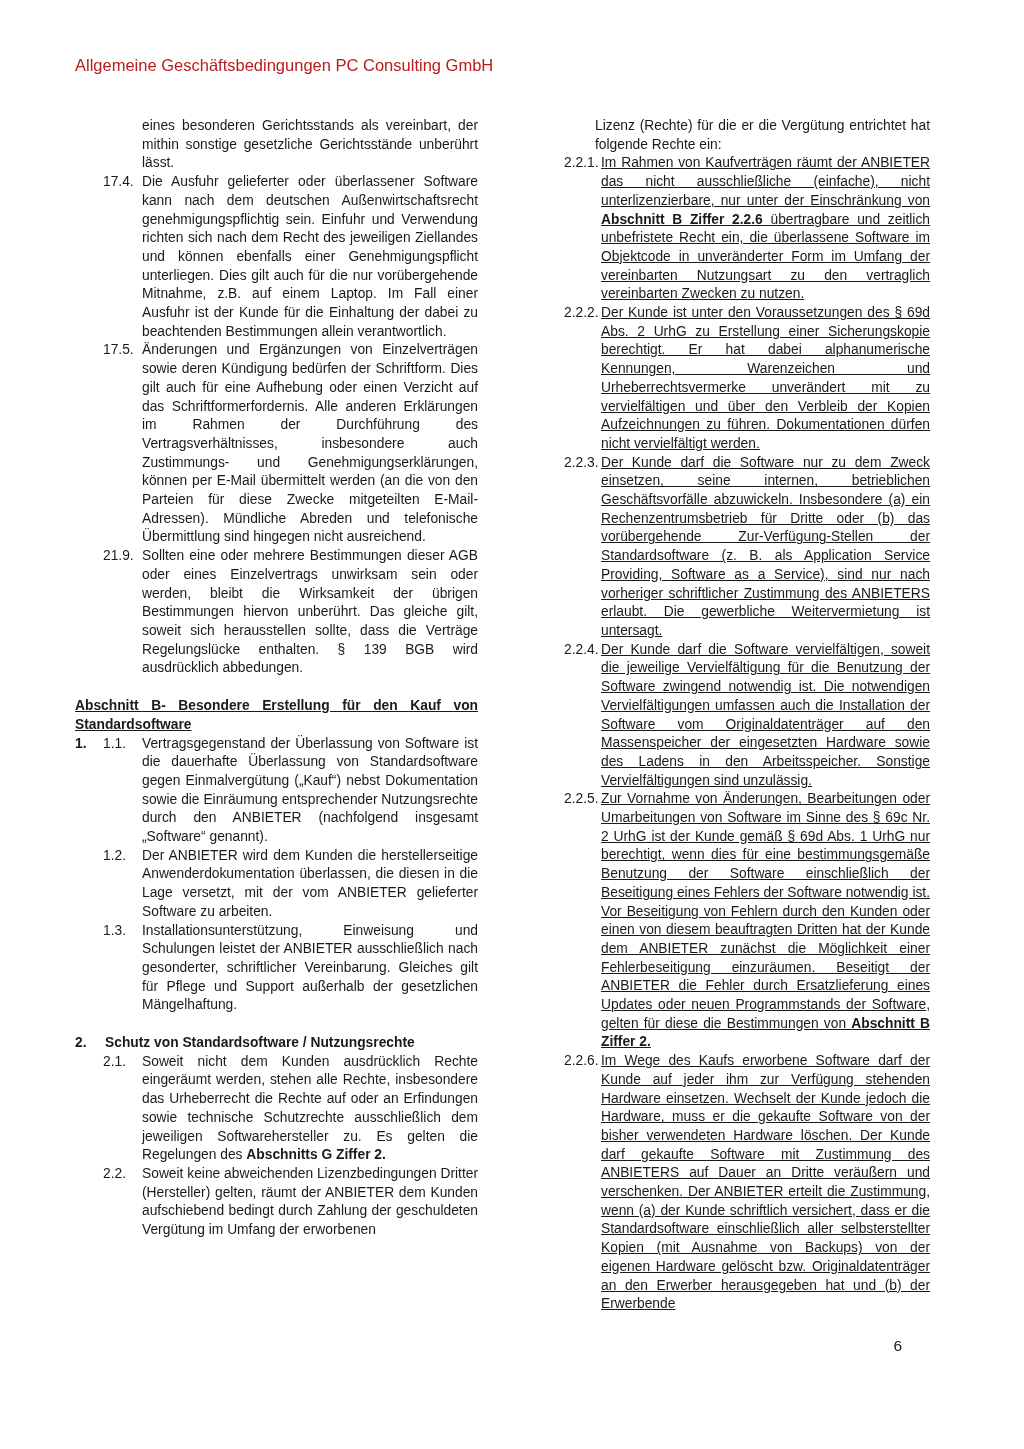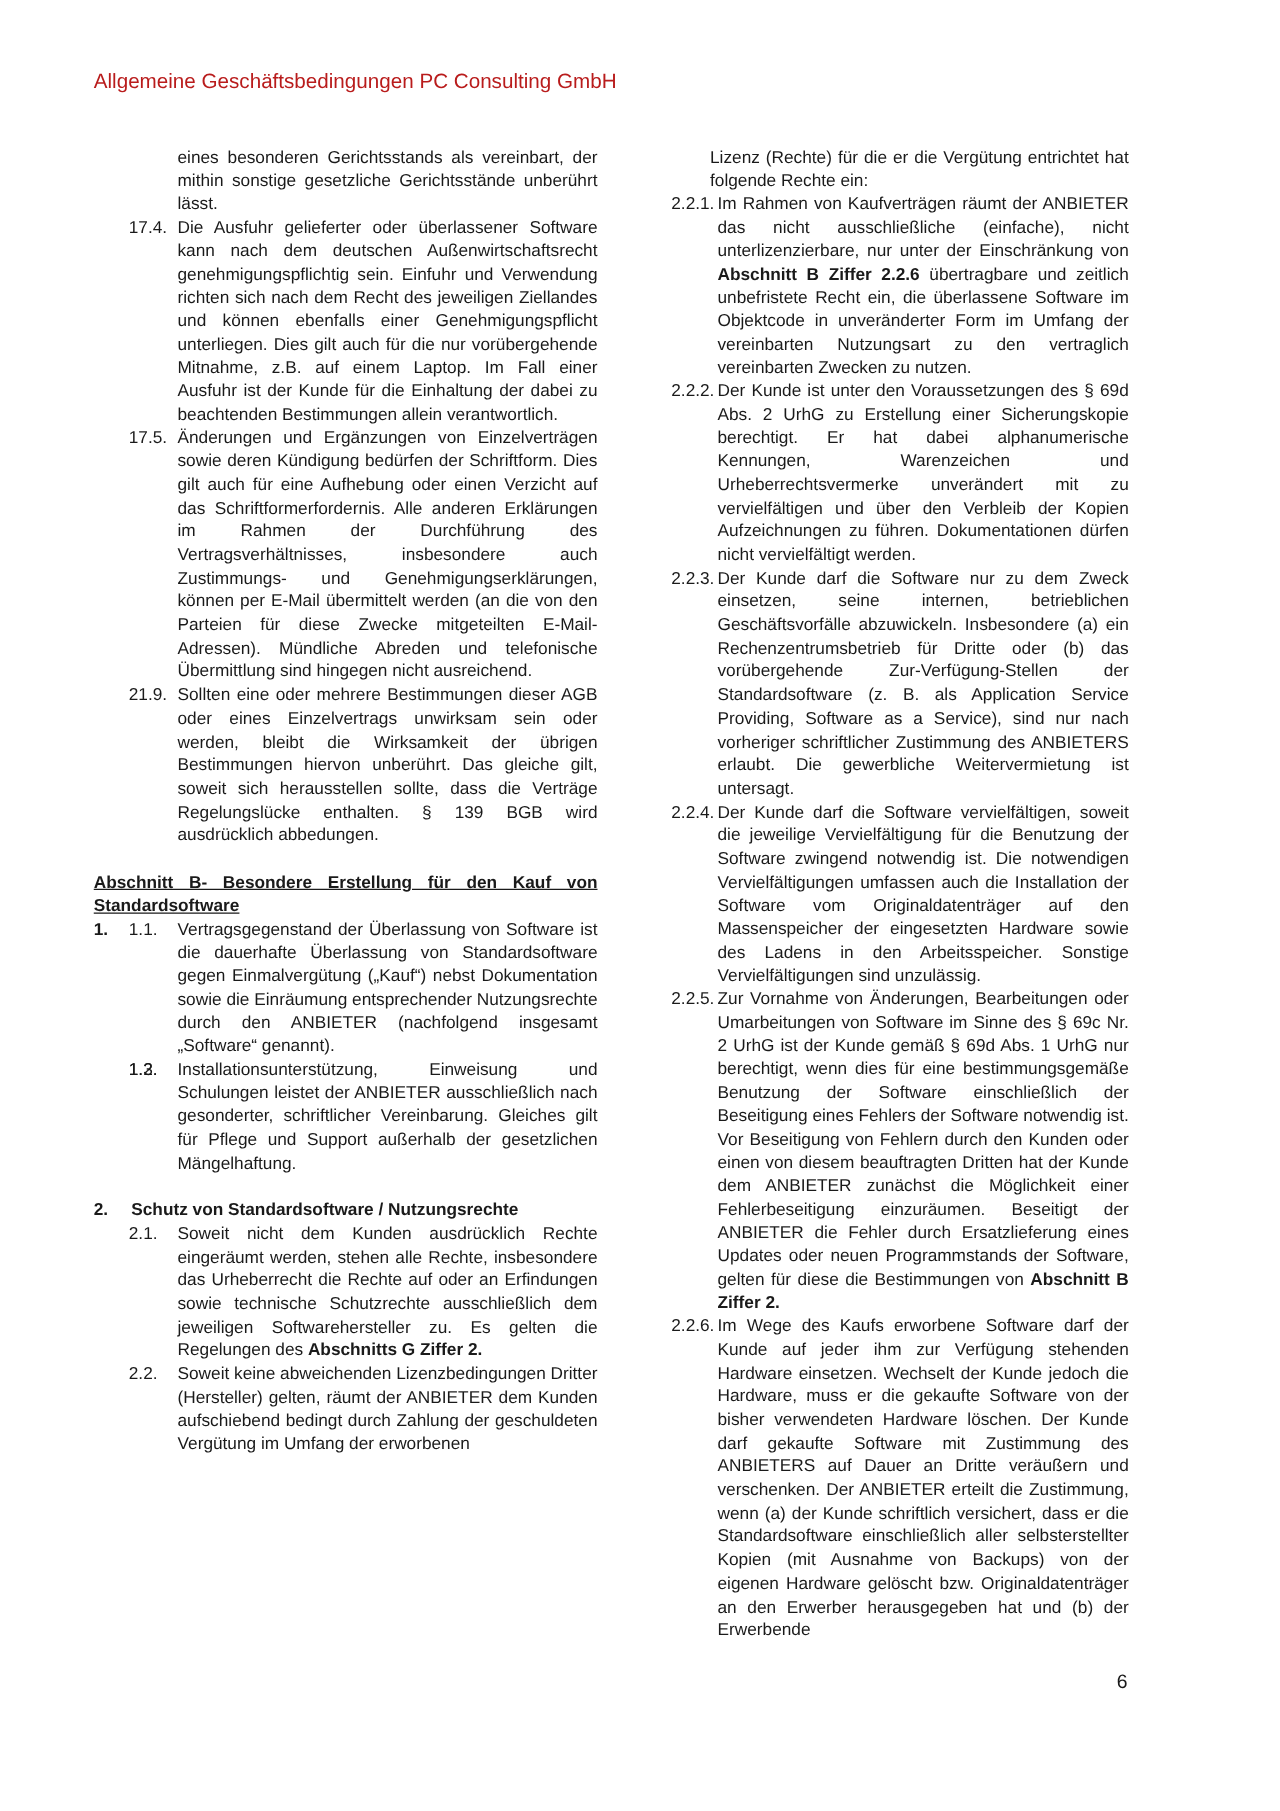--- a/index.html
+++ b/index.html
@@ -24,21 +24,21 @@
     font-size: 16.5px;
     line-height: 21px;
     color: #b91c1c;
     white-space: nowrap;
   }
   .columns {
     position: absolute;
     left: 75px;
     top: 117px;
     display: flex;
-    gap: 59px;
+    gap: 86px;
   }
   .col { display: block; }
   .col-left  { width: 403px; }
   .col-right { width: 366px; }
   .para {
     position: relative;
     font-size: 13.8px;
     line-height: 18.7px;
     text-align: justify;
     color: #1a1a1a;
@@ -56,21 +56,21 @@
   .col-left .para.h-num .num { left: 0; }
   .para.h-section {
     padding-left: 0;
     font-weight: bold;
     text-decoration: underline;
   }
   
   .item + .h-section { margin-top: 19px; }
   .item + .h-num { margin-top: 19px; }
   
-  .col-right .para.item { padding-left: 37px; }
+  .col-right .para.item { padding-left: 37px; text-decoration: underline; }
   .col-right .para.item .num { left: 0; }
   .col-right .para.cont { padding-left: 31px; }
   .seg { font-style: normal; }
   b.seg { font-weight: bold; }
   .page-number {
     position: absolute;
     top: 1336px;
     left: 0;
     width: 902px;
     text-align: right;
@@ -87,21 +87,21 @@
 
   <div class="columns">
     <div class="col col-left" id="col-left">
         <div class="para cont"><span class="seg">eines besonderen Gerichtsstands als vereinbart, der mithin sonstige gesetzliche Gerichtsstände unberührt lässt.</span></div>
         <div class="para item"><span class="num">17.4.</span><span class="seg">Die Ausfuhr gelieferter oder überlassener Software kann nach dem deutschen Außenwirtschaftsrecht genehmigungspflichtig sein. Einfuhr und Verwendung richten sich nach dem Recht des jeweiligen Ziellandes und können ebenfalls einer Genehmigungspflicht unterliegen. Dies gilt auch für die nur vorübergehende Mitnahme, z.B. auf einem Laptop. Im Fall einer Ausfuhr ist der Kunde für die Einhaltung der dabei zu beachtenden Bestimmungen allein verantwortlich.</span></div>
         <div class="para item"><span class="num">17.5.</span><span class="seg">Änderungen und Ergänzungen von Einzelverträgen sowie deren Kündigung bedürfen der Schriftform. Dies gilt auch für eine Aufhebung oder einen Verzicht auf das Schriftformerfordernis. Alle anderen Erklärungen im Rahmen der Durchführung des Vertragsverhältnisses, insbesondere auch Zustimmungs- und Genehmigungserklärungen, können per E-Mail übermittelt werden (an die von den Parteien für diese Zwecke mitgeteilten E-Mail-Adressen). Mündliche Abreden und telefonische Übermittlung sind hingegen nicht ausreichend.</span></div>
         <div class="para item"><span class="num">21.9.</span><span class="seg">Sollten eine oder mehrere Bestimmungen dieser AGB oder eines Einzelvertrags unwirksam sein oder werden, bleibt die Wirksamkeit der übrigen Bestimmungen hiervon unberührt. Das gleiche gilt, soweit sich herausstellen sollte, dass die Verträge Regelungslücke enthalten. § 139 BGB wird ausdrücklich abbedungen.</span></div>
         <div class="para h-section"><b class="seg">Abschnitt B- Besondere Erstellung für den Kauf von Standardsoftware</b></div>
         <div class="para h-num"><span class="num">1.</span></div>
         <div class="para item"><span class="num">1.1.</span><span class="seg">Vertragsgegenstand der Überlassung von Software ist die dauerhafte Überlassung von Standardsoftware gegen Einmalvergütung („Kauf“) nebst Dokumentation sowie die Einräumung entsprechender Nutzungsrechte durch den ANBIETER (nachfolgend insgesamt „Software“ genannt).</span></div>
-        <div class="para item"><span class="num">1.2.</span></div>
+        <div class="para item"><span class="num">1.2.</span><span class="seg">Der ANBIETER wird dem Kunden die herstellerseitige Anwenderdokumentation überlassen, die diesen in die Lage versetzt, mit der vom ANBIETER gelieferter Software zu arbeiten.</span></div>
         <div class="para item"><span class="num">1.3.</span><span class="seg">Installationsunterstützung, Einweisung und Schulungen leistet der ANBIETER ausschließlich nach gesonderter, schriftlicher Vereinbarung. Gleiches gilt für Pflege und Support außerhalb der gesetzlichen Mängelhaftung.</span></div>
         <div class="para h-num"><span class="num">2.</span><b class="seg">Schutz von Standardsoftware / Nutzungsrechte</b></div>
         <div class="para item"><span class="num">2.1.</span><span class="seg">Soweit nicht dem Kunden ausdrücklich Rechte eingeräumt werden, stehen alle Rechte, insbesondere das Urheberrecht die Rechte auf oder an Erfindungen sowie technische Schutzrechte ausschließlich dem jeweiligen Softwarehersteller zu. Es gelten die Regelungen des </span><b class="seg">Abschnitts G Ziffer 2.</b></div>
         <div class="para item"><span class="num">2.2.</span><span class="seg">Soweit keine abweichenden Lizenzbedingungen Dritter (Hersteller) gelten, räumt der ANBIETER dem Kunden aufschiebend bedingt durch Zahlung der geschuldeten Vergütung im Umfang der erworbenen</span></div>
       </div>
     <div class="col col-right" id="col-right">
         <div class="para cont"><span class="seg">Lizenz (Rechte) für die er die Vergütung entrichtet hat folgende Rechte ein:</span></div>
         <div class="para item"><span class="num">2.2.1.</span><span class="seg">Im Rahmen von Kaufverträgen räumt der ANBIETER das nicht ausschließliche (einfache), nicht unterlizenzierbare, nur unter der Einschränkung von </span><b class="seg">Abschnitt B Ziffer 2.2.6</b><span class="seg"> übertragbare und zeitlich unbefristete Recht ein, die überlassene Software im Objektcode in unveränderter Form im Umfang der vereinbarten Nutzungsart zu den vertraglich vereinbarten Zwecken zu nutzen.</span></div>
         <div class="para item"><span class="num">2.2.2.</span><span class="seg">Der Kunde ist unter den Voraussetzungen des § 69d Abs. 2 UrhG zu Erstellung einer Sicherungskopie berechtigt. Er hat dabei alphanumerische Kennungen, Warenzeichen und Urheberrechtsvermerke unverändert mit zu vervielfältigen und über den Verbleib der Kopien Aufzeichnungen zu führen. Dokumentationen dürfen nicht vervielfältigt werden.</span></div>
         <div class="para item"><span class="num">2.2.3.</span><span class="seg">Der Kunde darf die Software nur zu dem Zweck einsetzen, seine internen, betrieblichen Geschäftsvorfälle abzuwickeln. Insbesondere (a) ein Rechenzentrumsbetrieb für Dritte oder (b) das vorübergehende Zur-Verfügung-Stellen der Standardsoftware (z. B. als Application Service Providing, Software as a Service), sind nur nach vorheriger schriftlicher Zustimmung des ANBIETERS erlaubt. Die gewerbliche Weitervermietung ist untersagt.</span></div>

